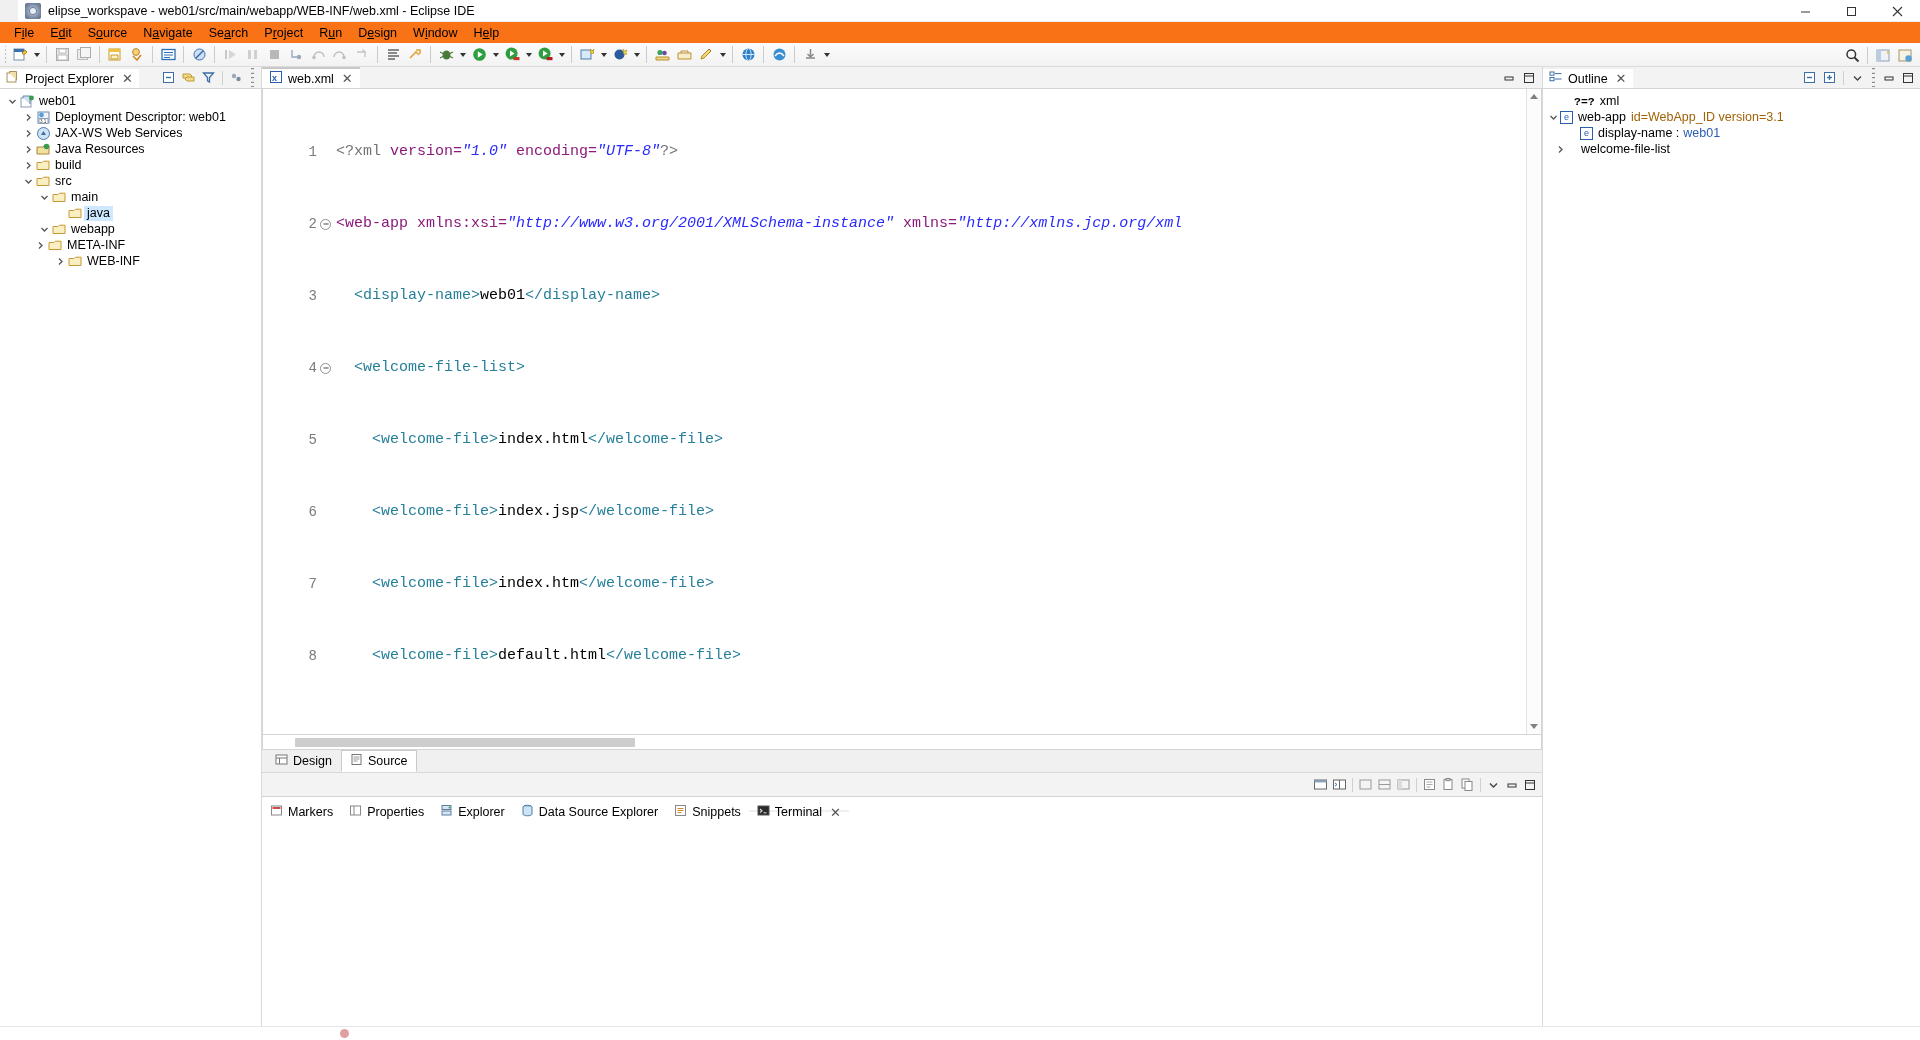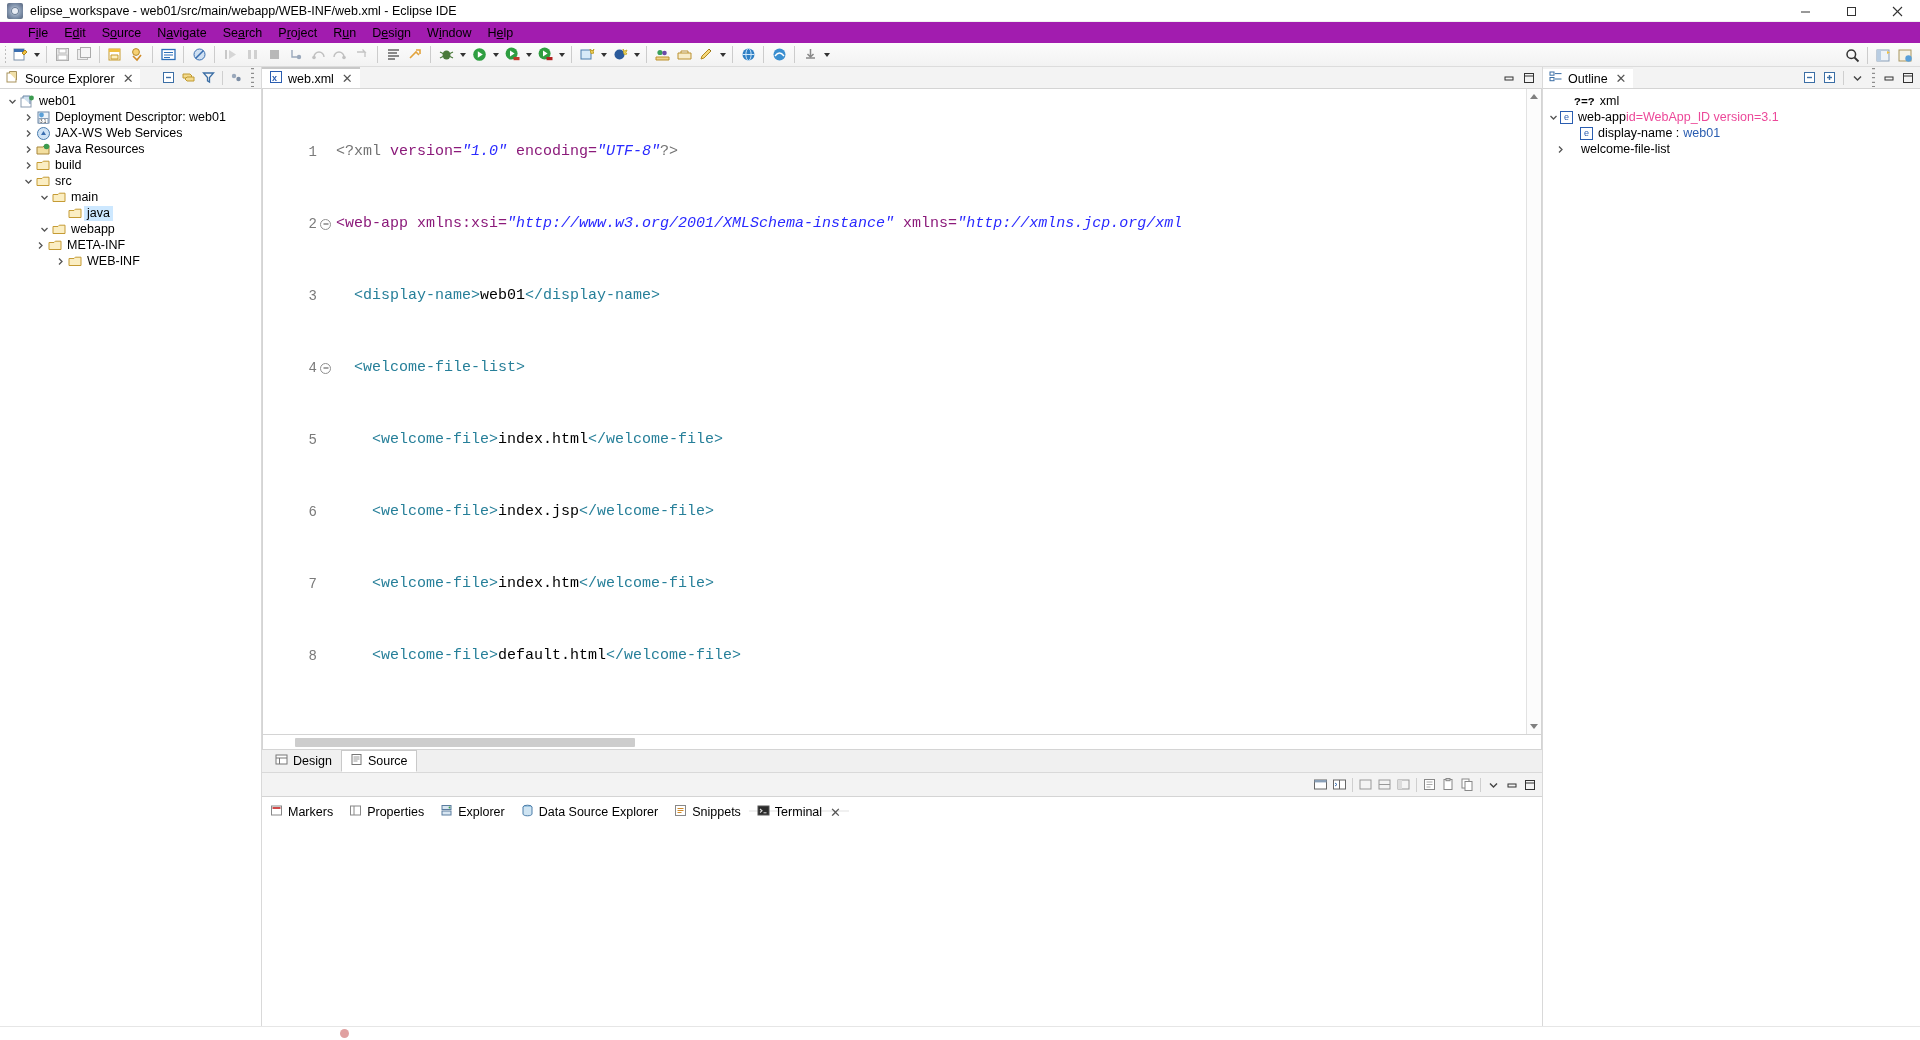--- a/index.html
+++ b/index.html
@@ -19,20 +19,21 @@
     display: flex; flex-direction: column;
   }
 
   
   .titlebar {
     height: 22px; min-height: 22px;
     background: #ffffff;
     display: flex; align-items: center;
     border-bottom: 1px solid #f0f0f0;
     position: relative;
+    margin-left: 18px;
   }
   .tb-icon {
     width: 16px; height: 16px;
     margin-left: 7px; margin-right: 7px;
     border-radius: 2px;
     background: radial-gradient(circle at 50% 50%, #cfd8e3 0%, #8294ad 55%, #55647c 100%);
     position: relative; flex: 0 0 auto;
   }
   .tb-icon::after {
     content: ""; position: absolute;
@@ -46,23 +47,23 @@
   .winbtn {
     width: 46px; height: 22px;
     display: flex; align-items: center; justify-content: center;
     color: #444; font-size: 12px;
   }
   .winbtn svg { display: block; }
 
   
   .menubar {
     height: 21px; min-height: 21px;
-    background: #a21caf;
+    background: #f97316;
     display: flex; align-items: center;
-    padding-left: 20px;
+    padding-left: 6px;
   }
   .menuitem {
     padding: 2px 8px;
     font-size: 12.5px; color: #000;
     white-space: nowrap;
   }
   .menuitem u { text-decoration: underline; }
 
   
   .toolbar {
@@ -281,21 +282,21 @@
   .otree { flex: 1 1 auto; padding-top: 4px; background: #fff; }
   .orow { height: 16px; display: flex; align-items: center; font-size: 12.5px; white-space: nowrap; }
   .obox {
     width: 13px; height: 13px; flex: 0 0 auto;
     border: 1px solid #2a5db0; color: #2a5db0;
     font-size: 9px; line-height: 11px; text-align: center;
     background: #ffffff; font-family: "Liberation Sans", sans-serif;
   }
   .oq { color: #000; font-weight: bold; font-size: 11.5px; font-family: "Liberation Mono", monospace; }
   .oname { padding-left: 5px; color: #000; }
-  .oattr { color: #ec4899; }
+  .oattr { padding-left: 5px; color: #a16207; }
   .oval { color: #2a5db0; }
 
   
   .statusbar {
     height: 22px; min-height: 22px;
     background: #f0f0f0; border-top: 1px solid #dcdcdc;
     display: flex; align-items: center;
     font-size: 12.5px; color: #000;
     position: relative;
   }
@@ -604,21 +605,21 @@
 
     <div class="leftpane">
       <div class="viewtabrow">
         <div class="viewtab active">
           <span>
             <svg width="14" height="14" viewBox="0 0 14 14">
                 <rect x="1" y="3" width="9" height="9" fill="#fff" stroke="#a8925a"></rect>
                 <path d="M3.5 3V1.5h7V10" fill="#f0dfa8" stroke="#a8925a"></path>
               </svg>
           </span>
-          <span>Source Explorer</span>
+          <span>Project Explorer</span>
           <span class="tabclose">✕</span>
         </div>
         <div class="viewtools">
           <div class="vtbtn">
             <svg width="15" height="15" viewBox="0 0 15 15">
                 <rect x="2.5" y="2.5" width="10" height="10" fill="#fff" stroke="#3b6ea5"></rect>
                 <line x1="5" y1="7.5" x2="10" y2="7.5" stroke="#3b6ea5" stroke-width="1.4"></line>
               </svg>
           </div>
           <div class="vtbtn">

